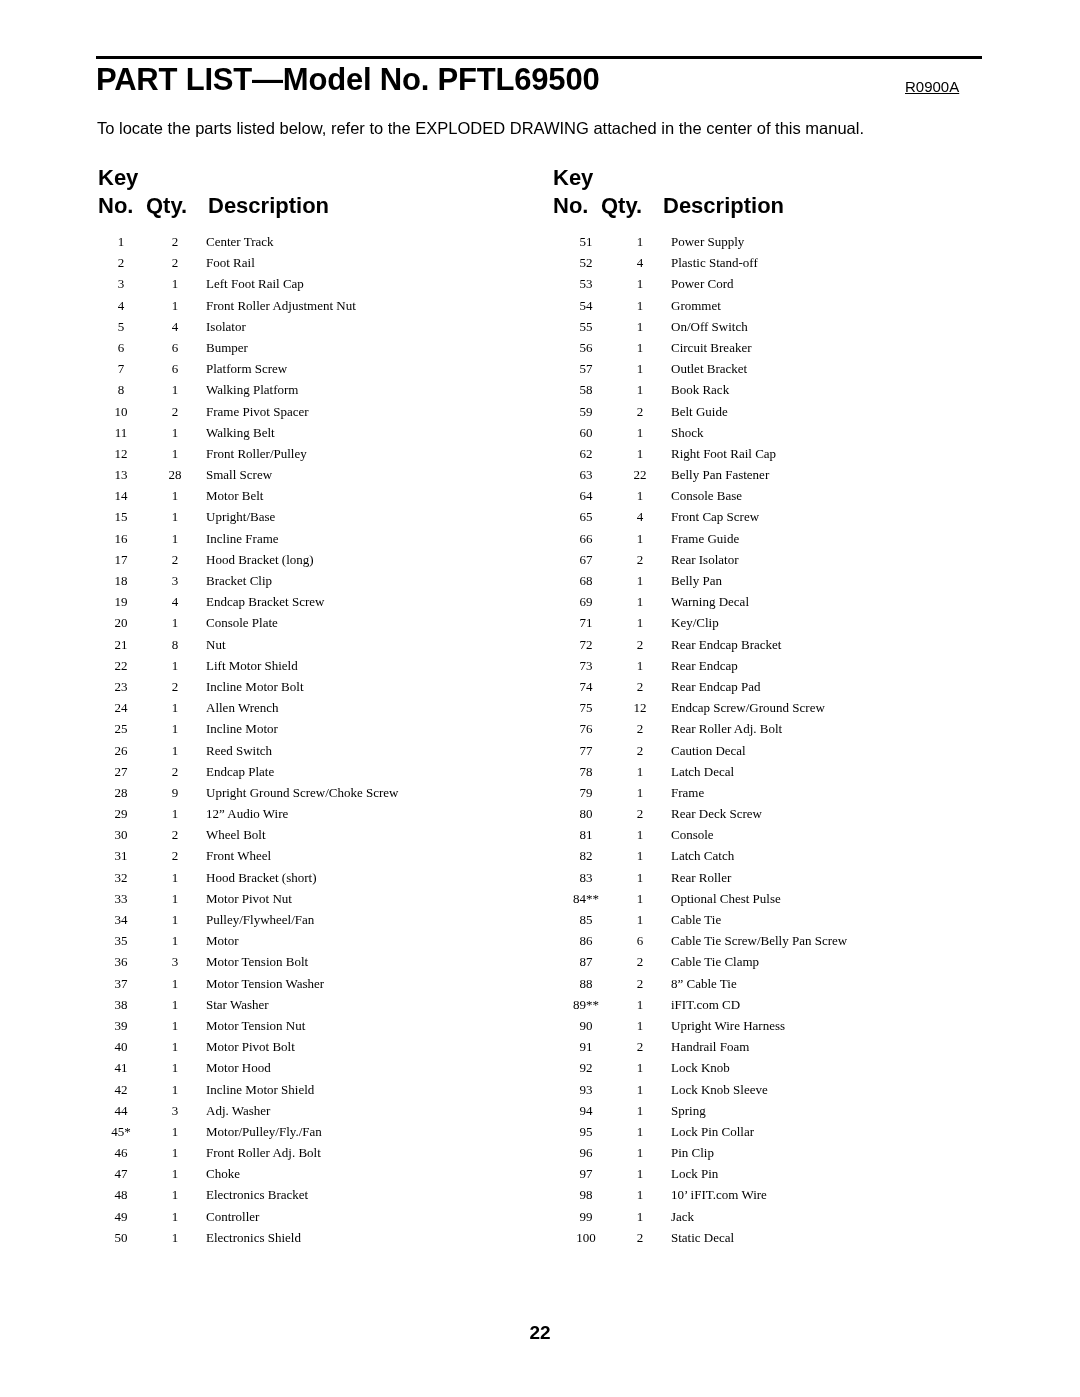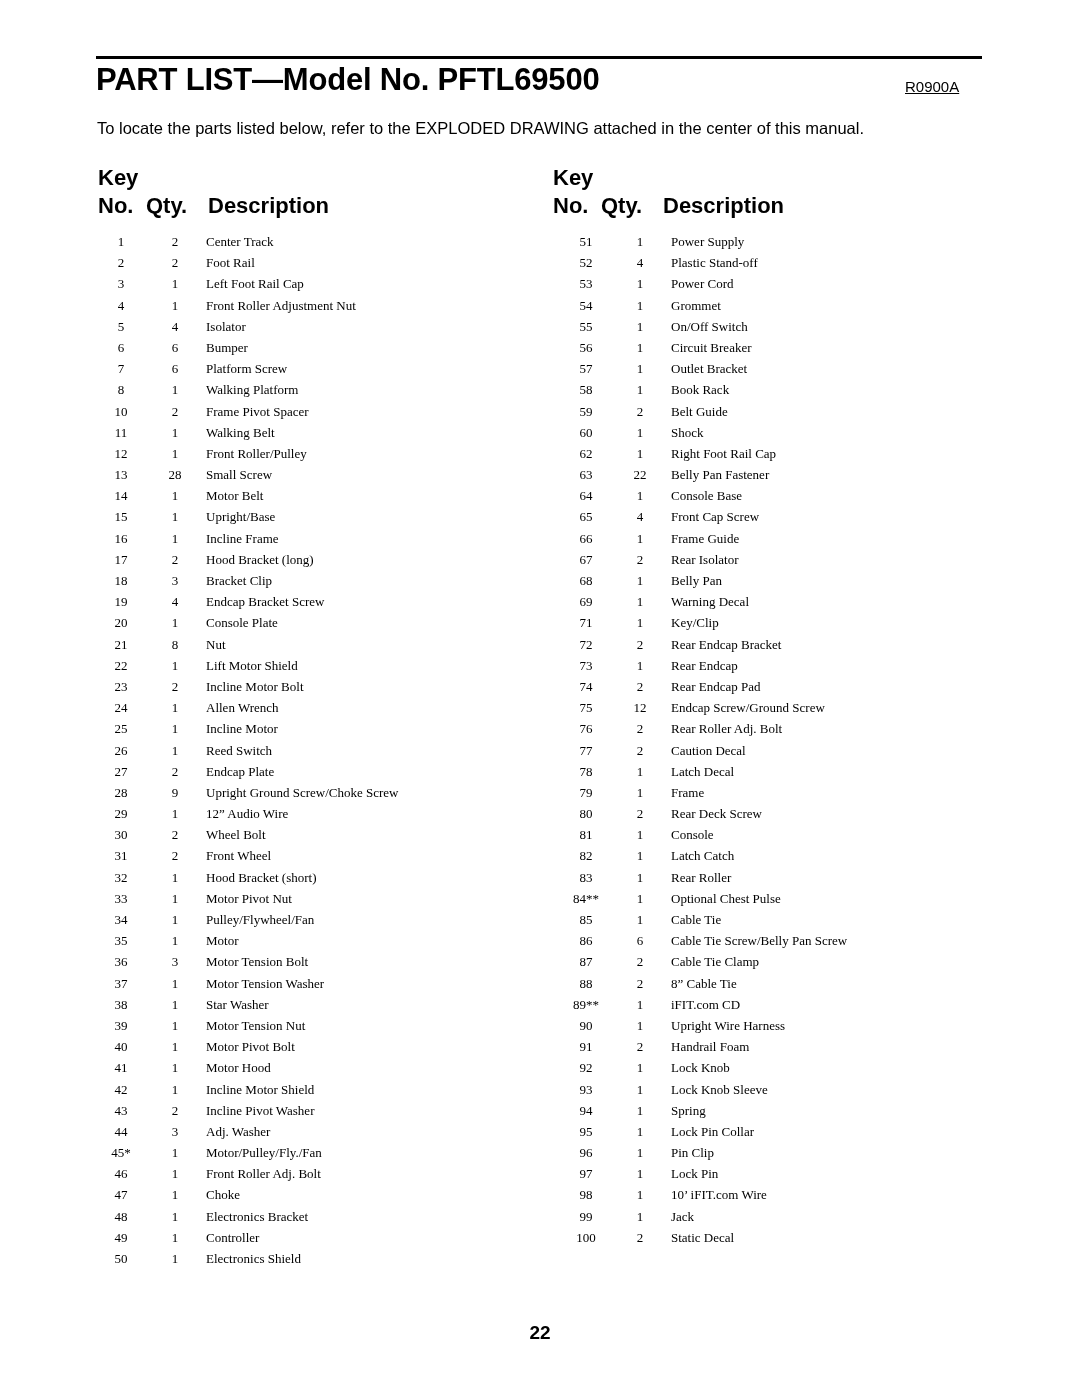--- a/index.html
+++ b/index.html
@@ -190,21 +190,20 @@
       <div class="part-row"><span class="p-no">33</span><span class="p-qty">1</span><span class="p-desc">Motor Pivot Nut</span></div>
       <div class="part-row"><span class="p-no">34</span><span class="p-qty">1</span><span class="p-desc">Pulley/Flywheel/Fan</span></div>
       <div class="part-row"><span class="p-no">35</span><span class="p-qty">1</span><span class="p-desc">Motor</span></div>
       <div class="part-row"><span class="p-no">36</span><span class="p-qty">3</span><span class="p-desc">Motor Tension Bolt</span></div>
       <div class="part-row"><span class="p-no">37</span><span class="p-qty">1</span><span class="p-desc">Motor Tension Washer</span></div>
       <div class="part-row"><span class="p-no">38</span><span class="p-qty">1</span><span class="p-desc">Star Washer</span></div>
       <div class="part-row"><span class="p-no">39</span><span class="p-qty">1</span><span class="p-desc">Motor Tension Nut</span></div>
       <div class="part-row"><span class="p-no">40</span><span class="p-qty">1</span><span class="p-desc">Motor Pivot Bolt</span></div>
       <div class="part-row"><span class="p-no">41</span><span class="p-qty">1</span><span class="p-desc">Motor Hood</span></div>
       <div class="part-row"><span class="p-no">42</span><span class="p-qty">1</span><span class="p-desc">Incline Motor Shield</span></div>
-      <div class="part-row"><span class="p-no">43</span><span class="p-qty">2</span><span class="p-desc">Incline Pivot Washer</span></div>
       <div class="part-row"><span class="p-no">44</span><span class="p-qty">3</span><span class="p-desc">Adj. Washer</span></div>
       <div class="part-row"><span class="p-no">45*</span><span class="p-qty">1</span><span class="p-desc">Motor/Pulley/Fly./Fan</span></div>
       <div class="part-row"><span class="p-no">46</span><span class="p-qty">1</span><span class="p-desc">Front Roller Adj. Bolt</span></div>
       <div class="part-row"><span class="p-no">47</span><span class="p-qty">1</span><span class="p-desc">Choke</span></div>
       <div class="part-row"><span class="p-no">48</span><span class="p-qty">1</span><span class="p-desc">Electronics Bracket</span></div>
       <div class="part-row"><span class="p-no">49</span><span class="p-qty">1</span><span class="p-desc">Controller</span></div>
       <div class="part-row"><span class="p-no">50</span><span class="p-qty">1</span><span class="p-desc">Electronics Shield</span></div>
     </div>
 
   <div class="parts-list" id="right-parts">

